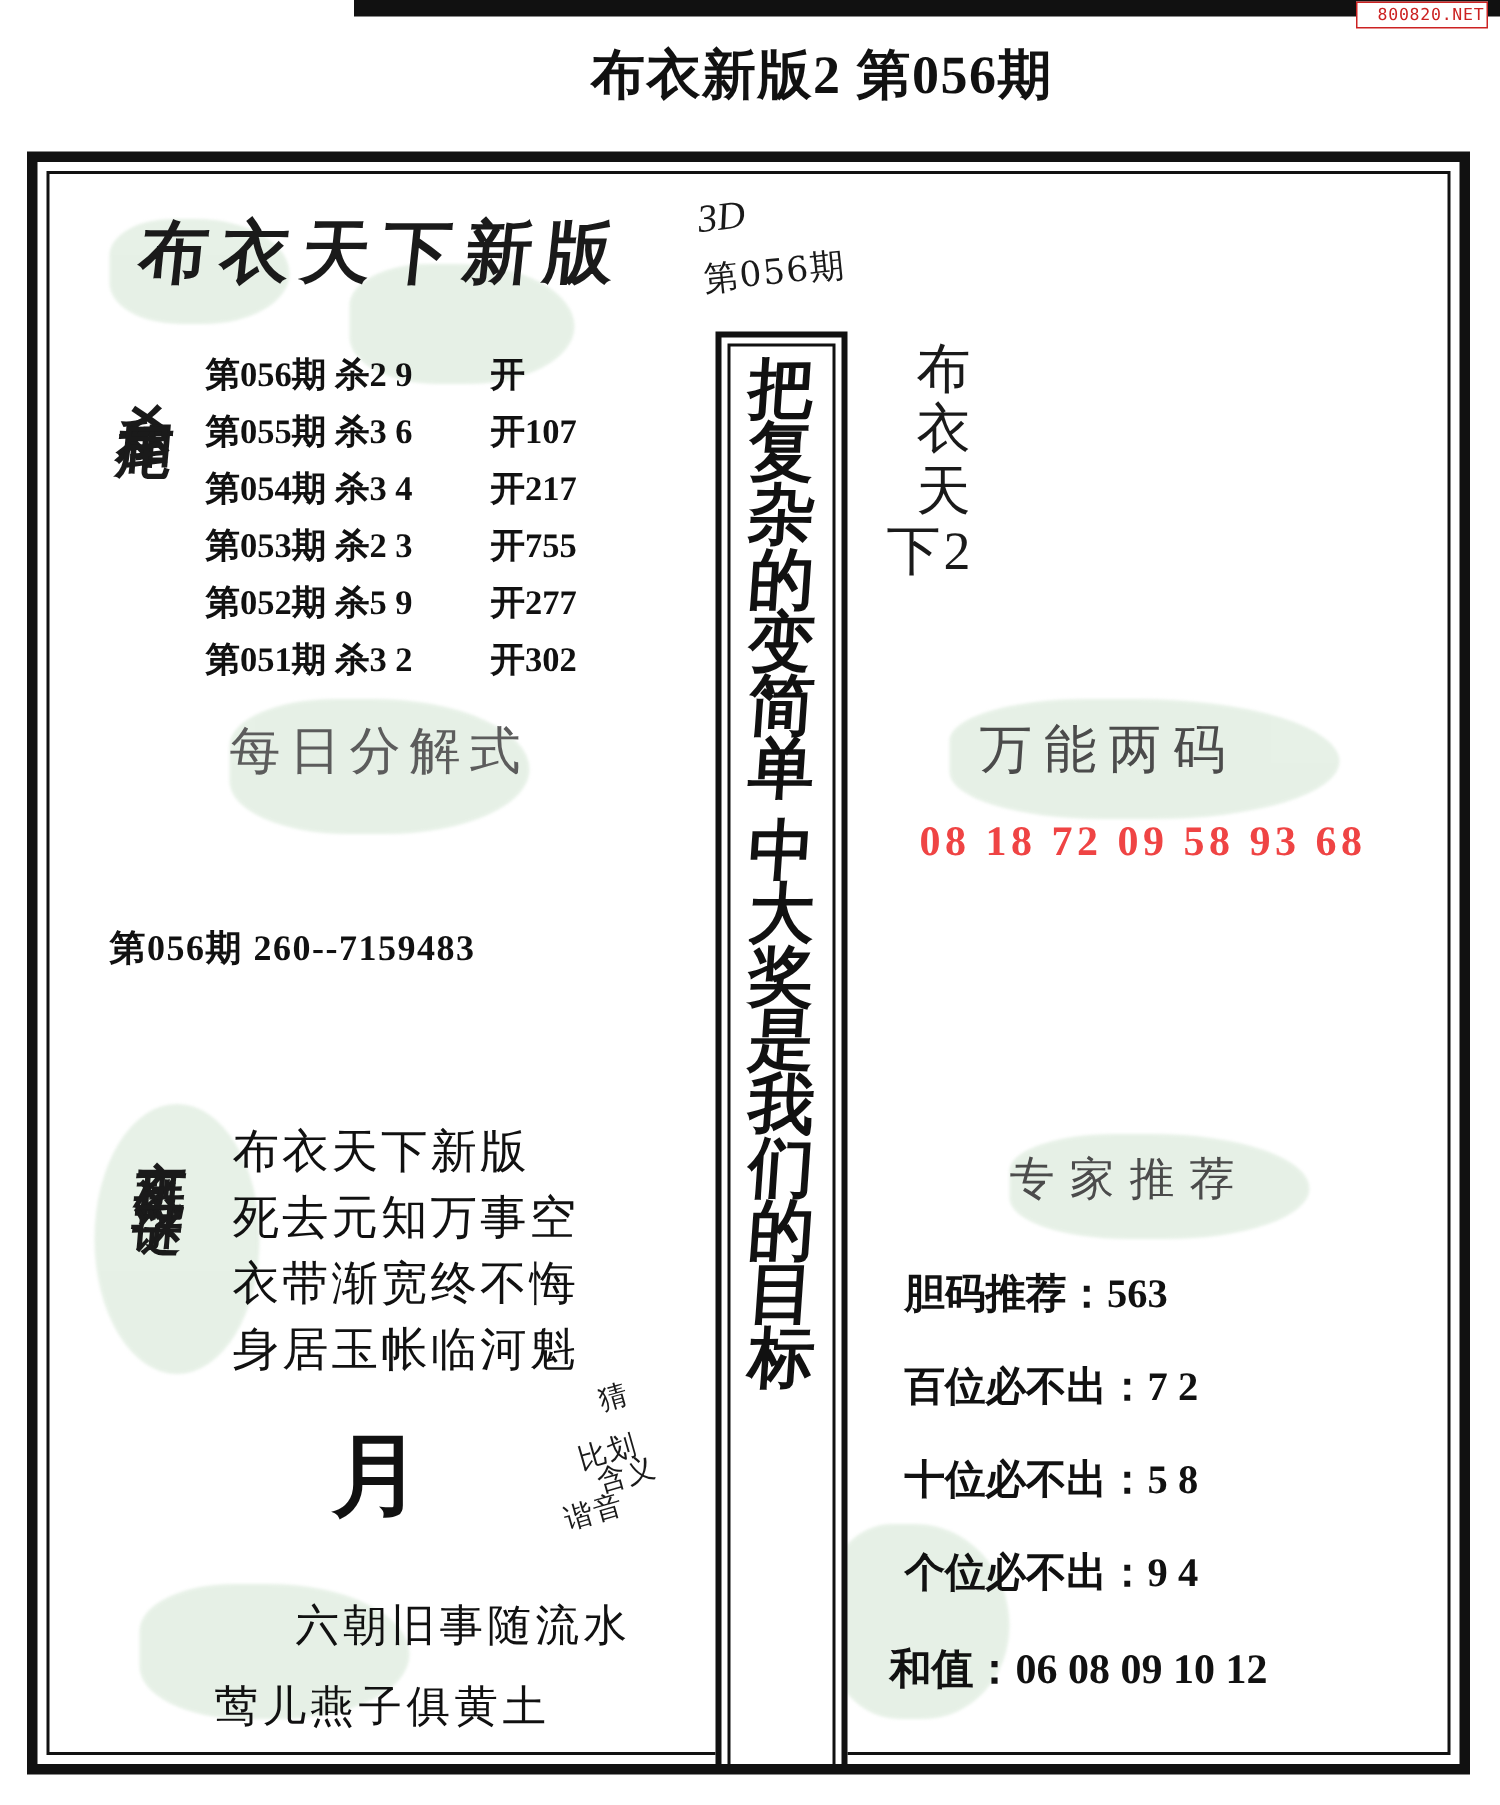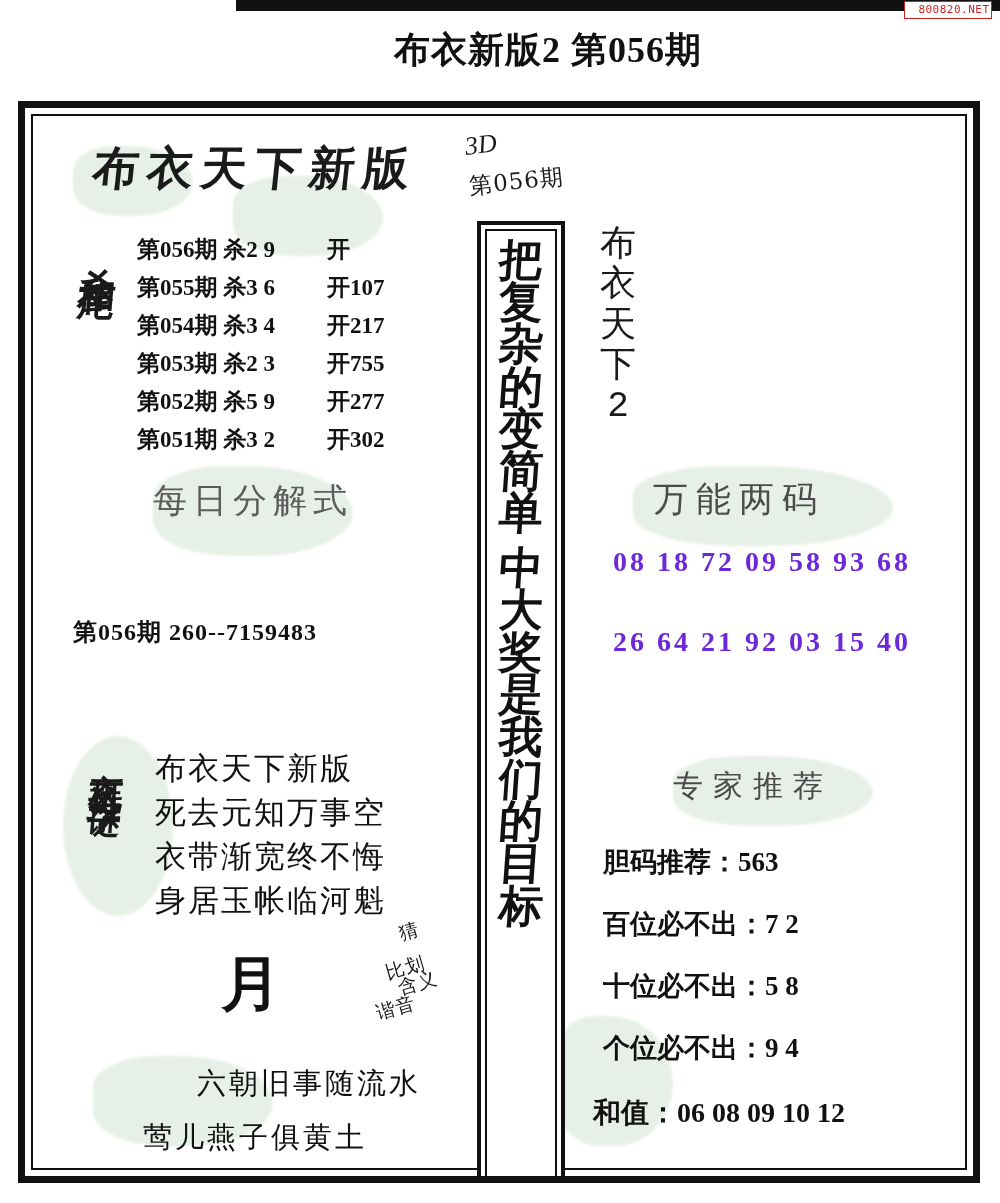--- a/index.html
+++ b/index.html
@@ -205,41 +205,41 @@
   }
   .slogan-gap { height: 12px; }
 
   
   .bytx {
     position: absolute;
     left: 556px;
     top: 110px;
     width: 60px;
     font-size: 36px;
-    font-family: Liberation Mono, monospace;
+    font-family: Liberation Serif, serif;
     color: #1a1a1a;
     line-height: 1.12;
-    text-align: center;
+    text-align: right;
     letter-spacing: 2px;
   }
   .two-code-title {
     position: absolute;
     left: 620px;
     top: 360px;
     font-size: 35px;
     color: #4b4b4b;
     font-family: "DejaVu Serif", serif;
     letter-spacing: 8px;
   }
   .num-line {
     position: absolute;
     font-size: 28px;
     font-weight: bold;
     font-family: "Liberation Serif", serif;
-    color: #6d28d9;
+    color: #ef4444;
     letter-spacing: 3px;
   }
   #two-code-row1 { left: 580px; top: 430px; }
   #two-code-row2 { left: 580px; top: 510px; }
 
   .expert-title {
     position: absolute;
     left: 640px;
     top: 650px;
     font-size: 30px;
@@ -394,21 +394,20 @@
         <div class="slogan-char">的</div>
         <div class="slogan-char">目</div>
         <div class="slogan-char">标</div>
       </div>
     </div>
 
     <div class="bytx">布衣天下2</div>
 
     <div class="two-code-title">万能两码</div>
     <div class="num-line" id="two-code-row1">08 18 72 09 58 93 68</div>
-    <div class="num-line" id="two-code-row2">26 64 21 92 03 15 40</div>
 
     <div class="expert-title">专家推荐</div>
     <div class="expert-row" id="expert-0">胆码推荐：563</div>
     <div class="expert-row" id="expert-1">百位必不出：7 2</div>
     <div class="expert-row" id="expert-2">十位必不出：5 8</div>
     <div class="expert-row" id="expert-3">个位必不出：9 4</div>
     <div class="expert-row" id="sum-row">和值：06 08 09 10 12</div>
 
     <div class="v-label" id="poem-label">
       <div style="writing-mode:vertical-rl; text-orientation:upright; letter-spacing:6px;">玄机诗一字谜</div>

